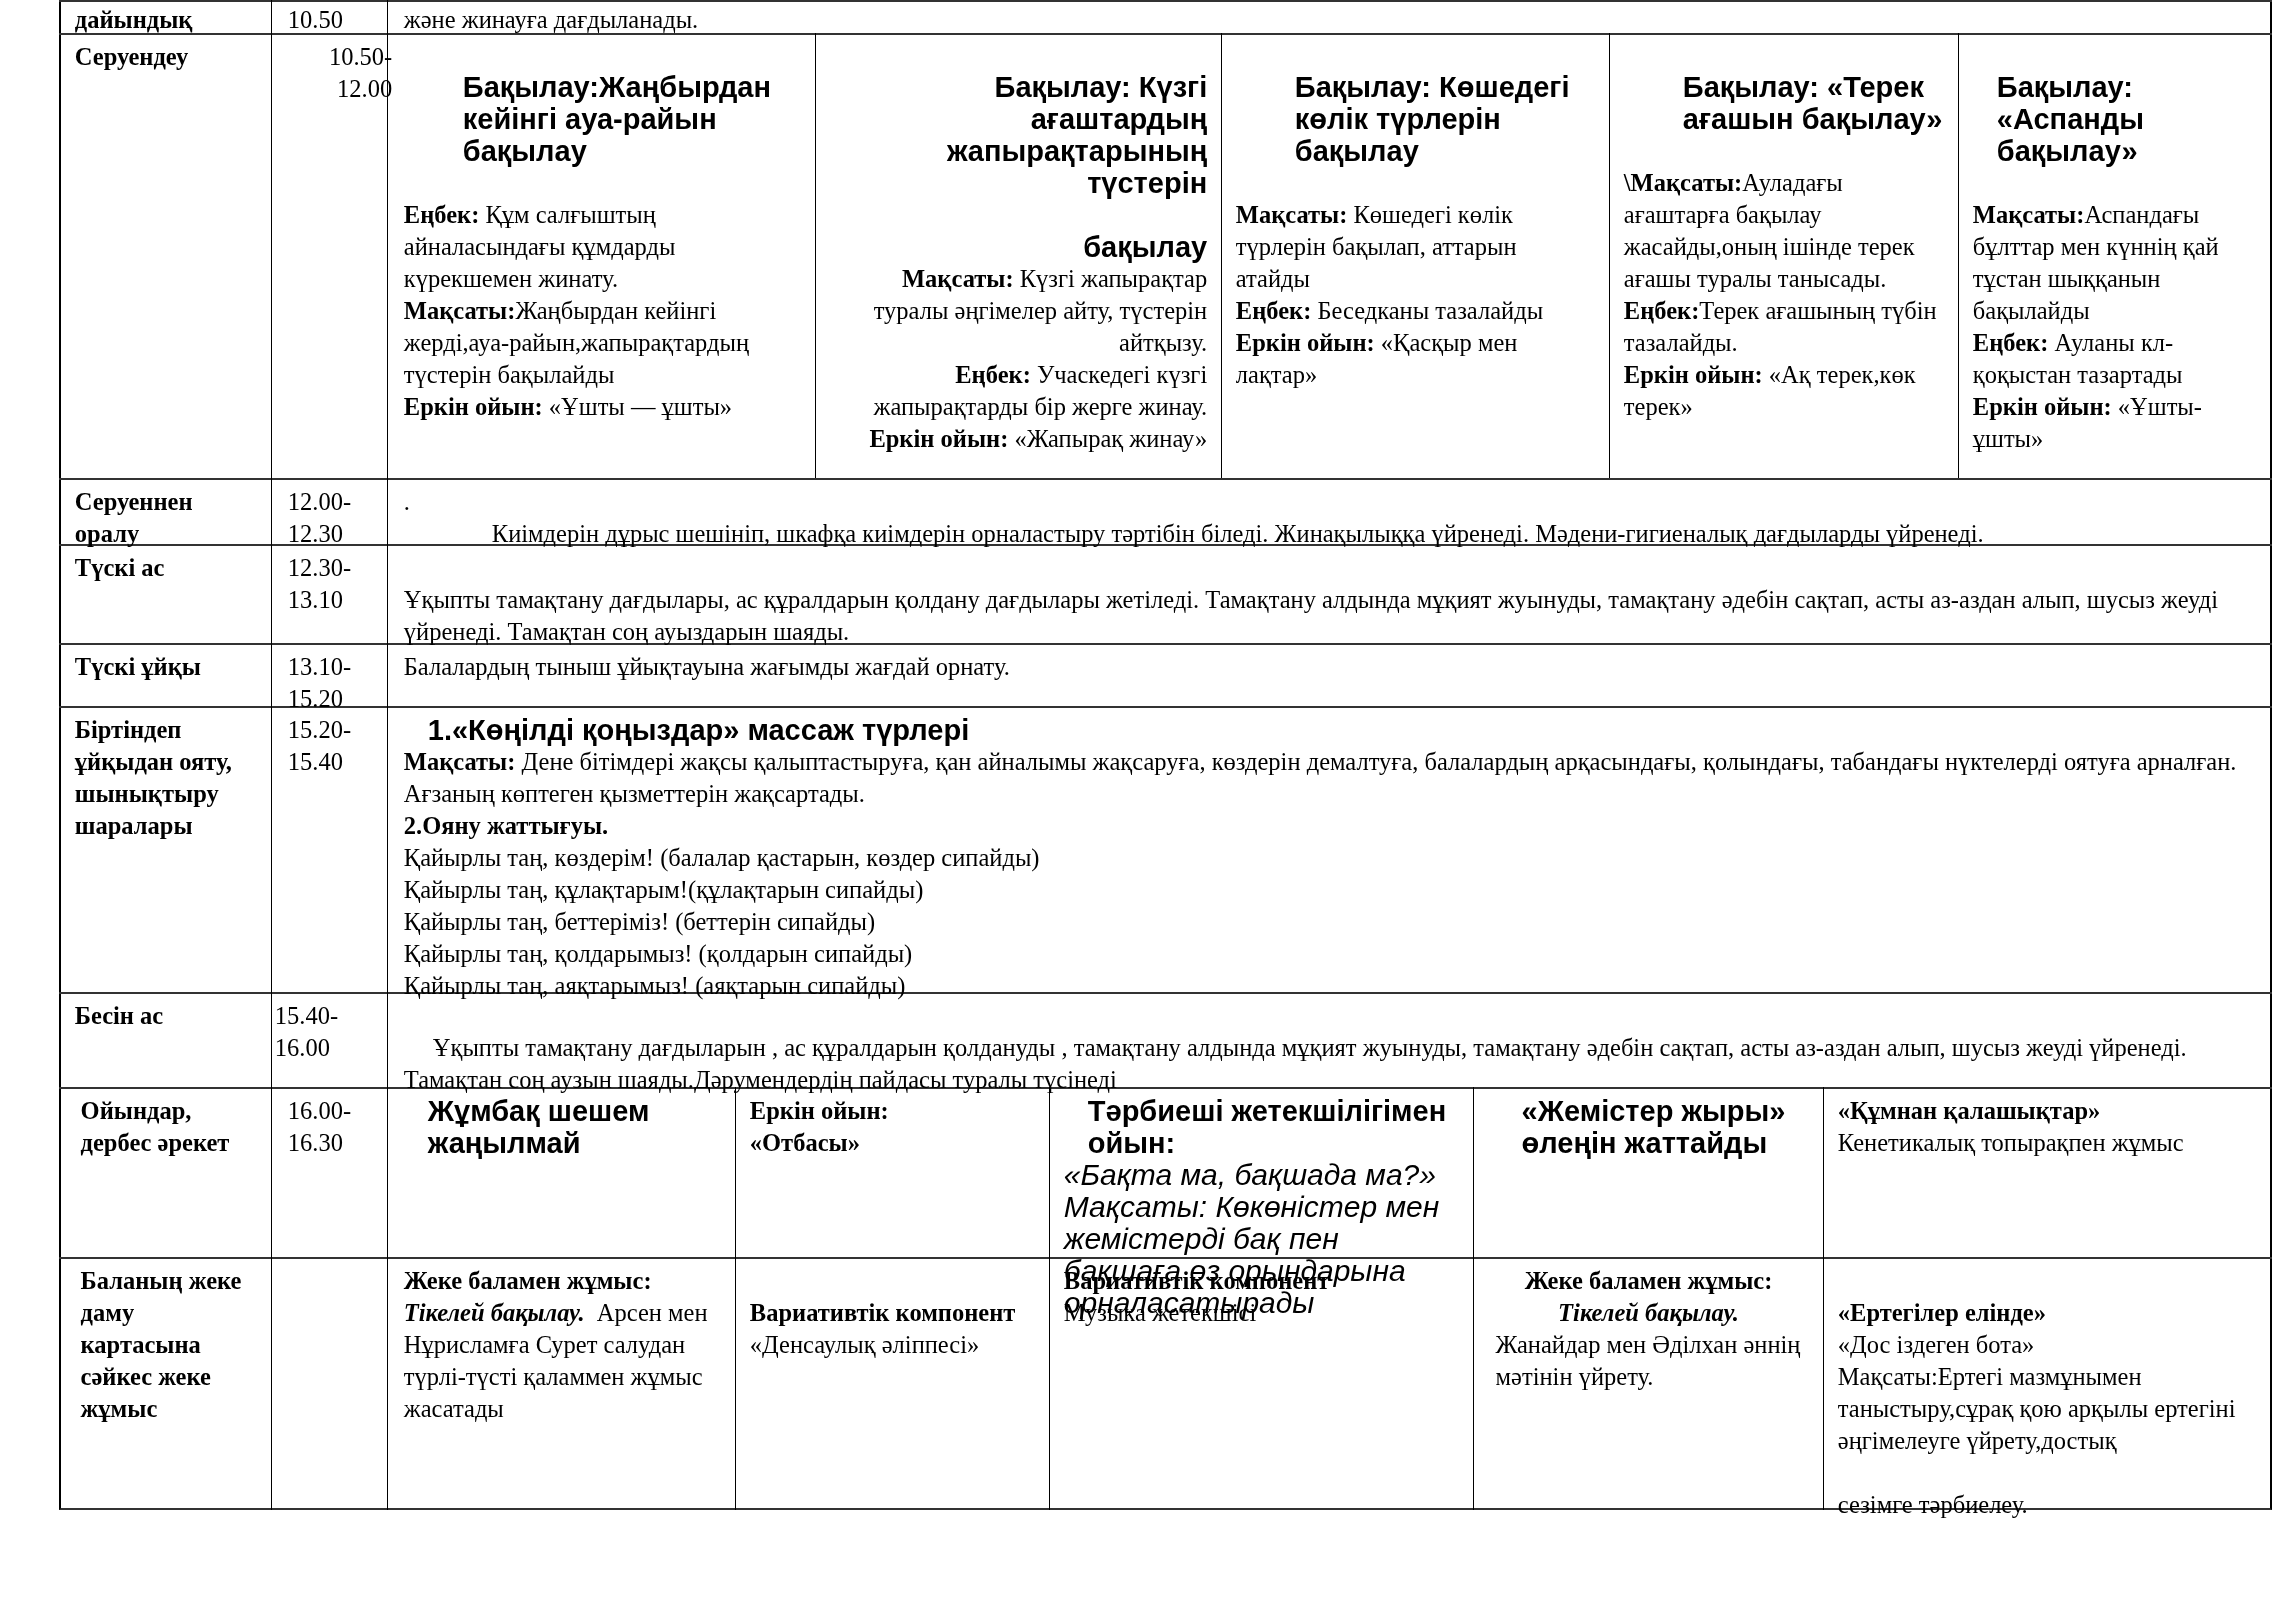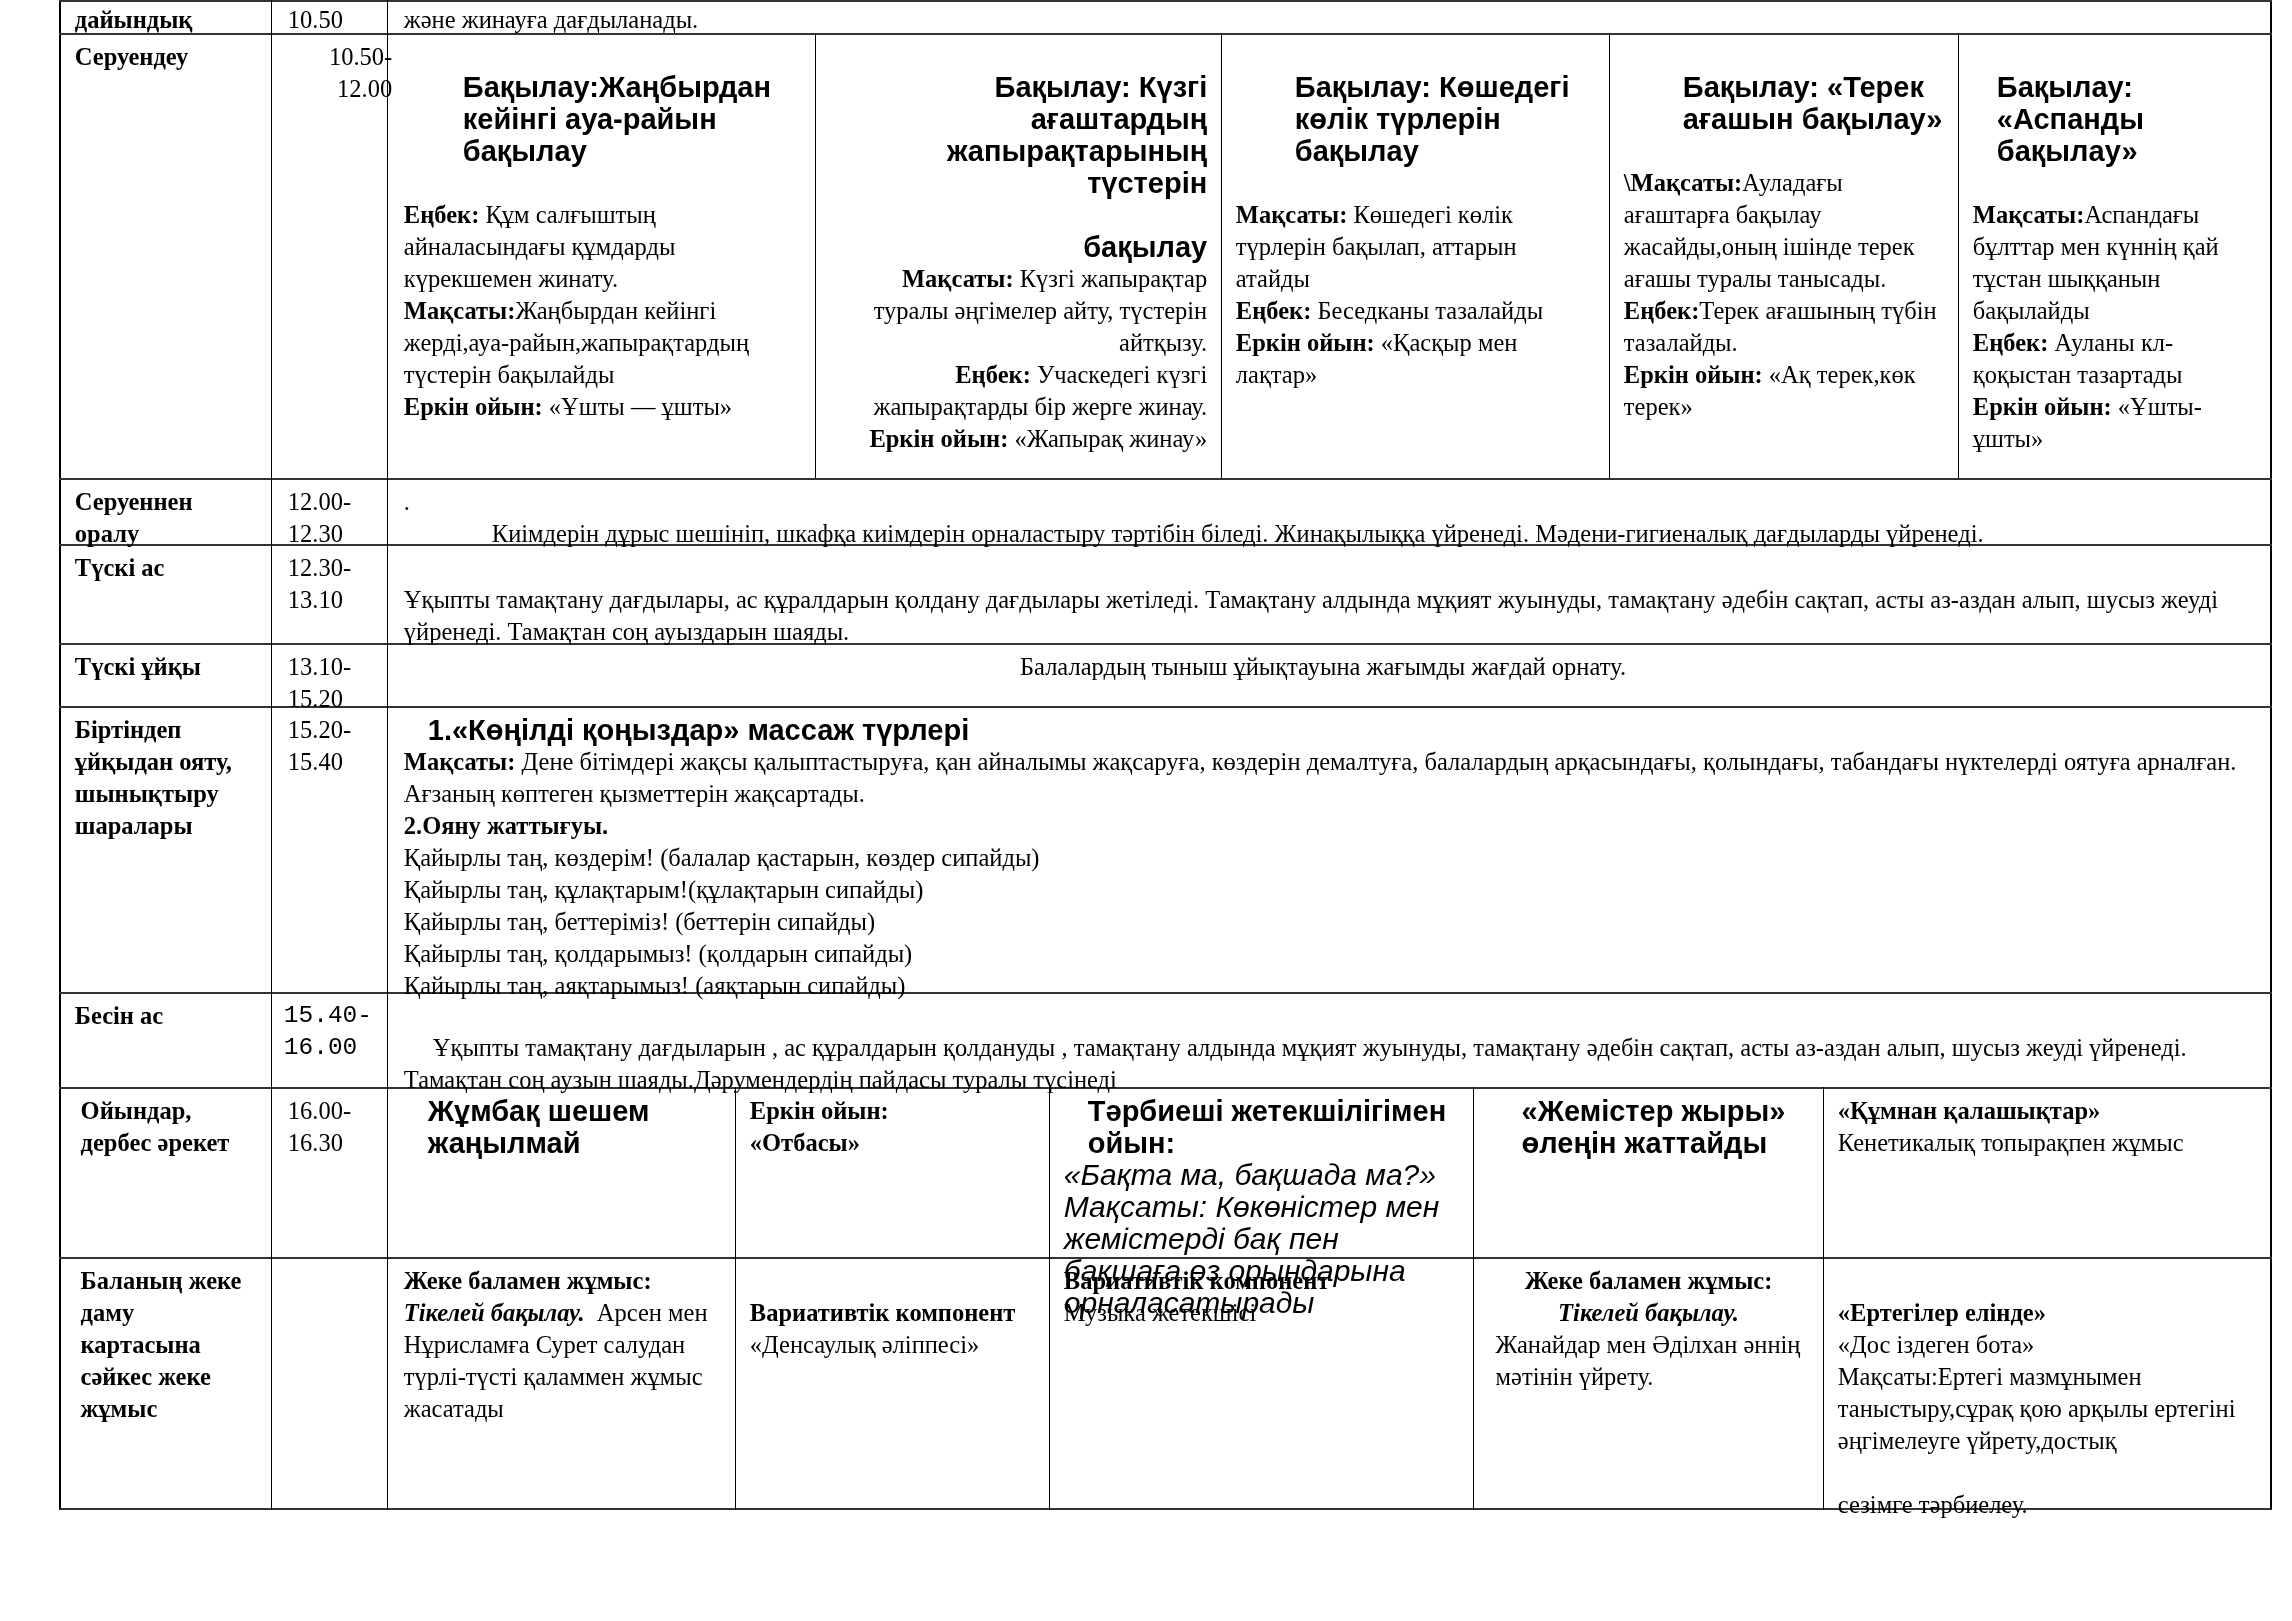--- a/index.html
+++ b/index.html
@@ -112,40 +112,40 @@
   <p>12.30-</p>
   <p>13.10</p>
 </div>
 <div class="cell" style="left:392px; top:578px; width:1862px;">Ұқыпты тамақтану дағдылары,  ас құралдарын қолдану дағдылары  жетіледі. Тамақтану алдында мұқият жуынуды, тамақтану әдебін сақтап, асты аз-аздан алып, шусыз жеуді үйренеді. Тамақтан соң ауыздарын шаяды.</div>
 
 <div class="cell lbl" style="left:63px; top:645px; width:208px;">Түскі ұйқы</div>
 <div class="cell time" style="left:276px; top:645px; width:110px;">
   <p>13.10-</p>
   <p>15.20</p>
 </div>
-<div class="cell" style="left:392px; top:645px; width:1862px;text-align:center;">Балалардың тыныш ұйықтауына  жағымды жағдай орнату.</div>
+<div class="cell" style="left:392px; top:645px; width:1862px;">Балалардың тыныш ұйықтауына  жағымды жағдай орнату.</div>
 
 <div class="cell lbl" style="left:63px; top:708px; width:208px;">Біртіндеп ұйқыдан ояту, шынықтыру шаралары</div>
 <div class="cell time" style="left:276px; top:708px; width:110px;">
   <p>15.20-</p>
   <p>15.40</p>
 </div>
 <div class="cell" style="left:392px; top:708px; width:1872px;">
   <p class="sans">1.«Көңілді қоңыздар» массаж түрлері</p>
   <p><b>Мақсаты:</b> <span>Дене бітімдері жақсы қалыптастыруға, қан айналымы  жақсаруға, көздерін демалтуға, балалардың арқасындағы, қолындағы, табандағы нүктелерді оятуға арналған. Ағзаның көптеген қызметтерін жақсартады.</span></p>
   <p><b>2.Ояну жаттығуы.</b></p>
   <p>Қайырлы таң, көздерім! (балалар қастарын, көздер сипайды)</p>
   <p>Қайырлы таң, құлақтарым!(құлақтарын сипайды)</p>
   <p>Қайырлы таң, беттеріміз! (беттерін сипайды)</p>
   <p>Қайырлы таң, қолдарымыз! (қолдарын сипайды)</p>
   <p>Қайырлы таң, аяқтарымыз! (аяқтарын сипайды)</p>
 </div>
 
 <div class="cell lbl" style="left:63px; top:994px; width:208px;">Бесін ас</div>
-<div class="cell time" style="left:272px; top:994px; width:110px;font-family:Liberation Mono, monospace;">
+<div class="cell time" style="left:263px; top:994px; width:110px;">
   <p>15.40-</p>
   <p>16.00</p>
 </div>
 <div class="cell" style="left:392px; top:1026px; width:1872px; text-indent:29px;">Ұқыпты тамақтану дағдыларын ,  ас құралдарын қолдануды , тамақтану алдында мұқият жуынуды, тамақтану әдебін сақтап, асты аз-аздан алып, шусыз жеуді үйренеді. Тамақтан соң аузын шаяды.Дәрумендердің пайдасы туралы түсінеді</div>
 
 <div class="cell lbl" style="left:63px; top:1089px; width:208px; padding-left:17.6px;">Ойындар, дербес әрекет</div>
 <div class="cell time" style="left:276px; top:1089px; width:110px;">
   <p>16.00-</p>
   <p>16.30</p>
 </div>

